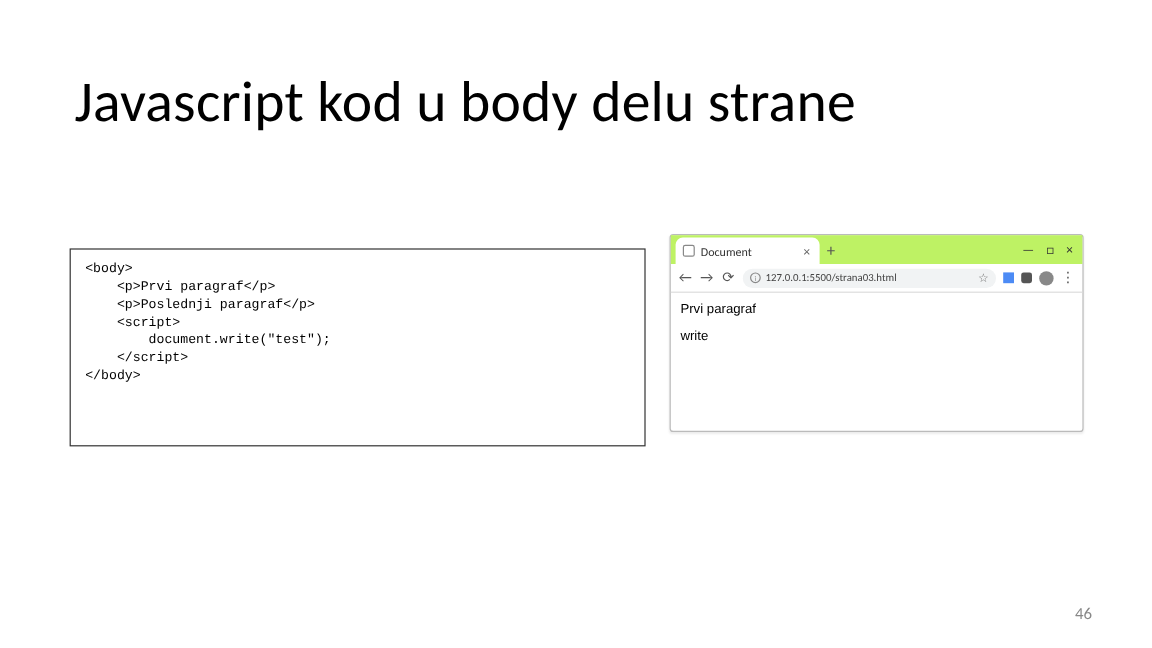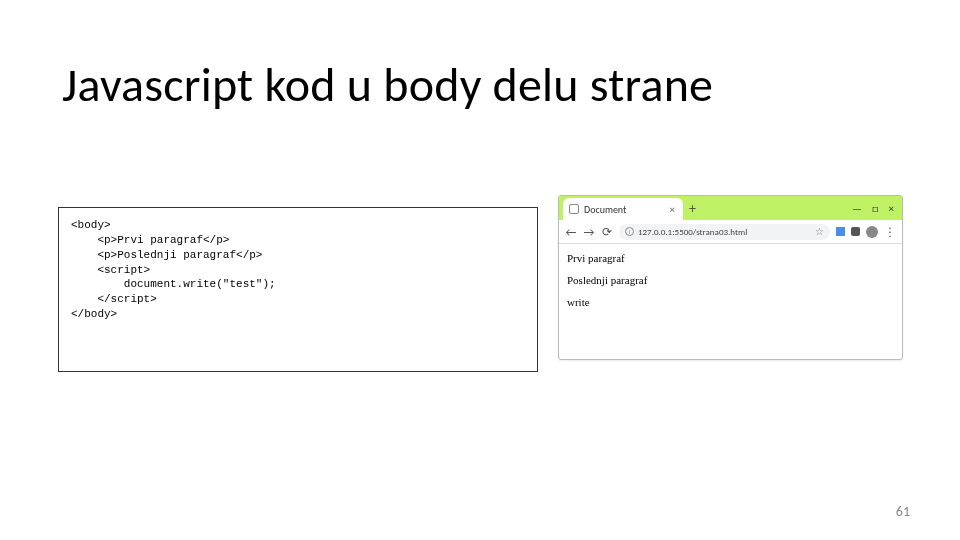--- a/index.html
+++ b/index.html
@@ -152,21 +152,21 @@
     background: #888;
     border-radius: 50%;
   }
   .kebab {
     font-size: 12px;
     color: #555;
   }
   .browser-content {
     flex: 1;
     padding: 8px 8px;
-    font-family: Liberation Serif, serif;
+    font-family: Liberation Sans, sans-serif;
     font-size: 11px;
     color: #000;
   }
   .browser-content p {
     margin: 0 0 10px 0;
   }
   .page-num {
     position: absolute;
     right: 50px;
     bottom: 20px;
@@ -212,18 +212,17 @@
     </div>
     <div class="toolbar-right">
       <span class="ext-icn c1"></span>
       <span class="ext-icn c2"></span>
       <span class="avatar"></span>
       <span class="kebab">⋮</span>
     </div>
   </div>
   <div class="browser-content">
     <p>Prvi paragraf</p>
-    <p>Poslednji paragraf</p>
     <p>write</p>
   </div>
 </div>
 
-<div class="page-num">61</div>
+<div class="page-num">46</div>
 
 </body></html>

